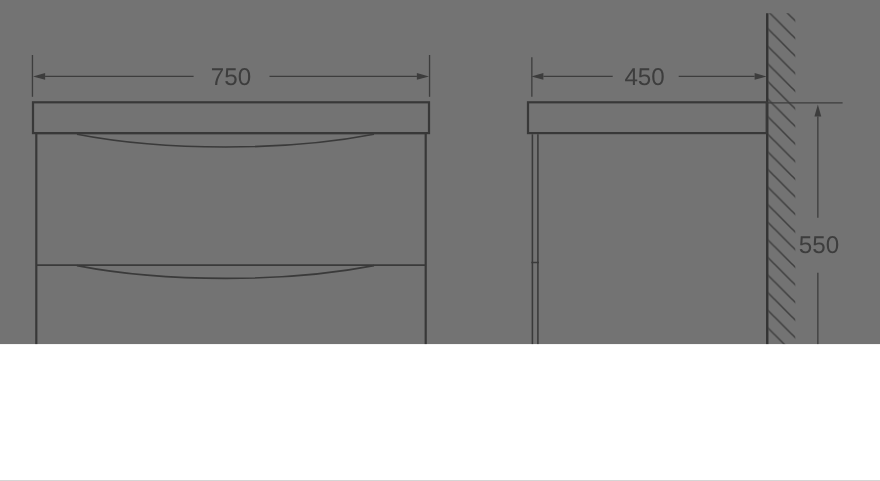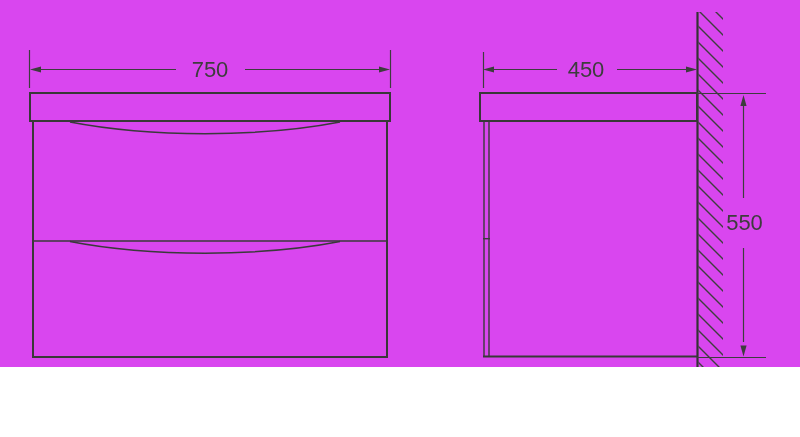--- a/index.html
+++ b/index.html
@@ -1,19 +1,19 @@
 <!DOCTYPE html>
 <html><head>
 <meta charset="utf-8">
 <style>
   html,body{margin:0;padding:0;background:#ffffff;}
   #stage{
     position:relative;
-    width:800px;height:367px;
-    background:#d946ef;
+    width:800px;height:313px;
+    background:#737373;
     font-family:"Liberation Sans", sans-serif;
     overflow:hidden;
   }
   svg{display:block;}
   text.dim-label{
     font-family:"Liberation Sans", sans-serif;
     font-size:22px;
     fill:#3d3d3d;
   }
 </style>

